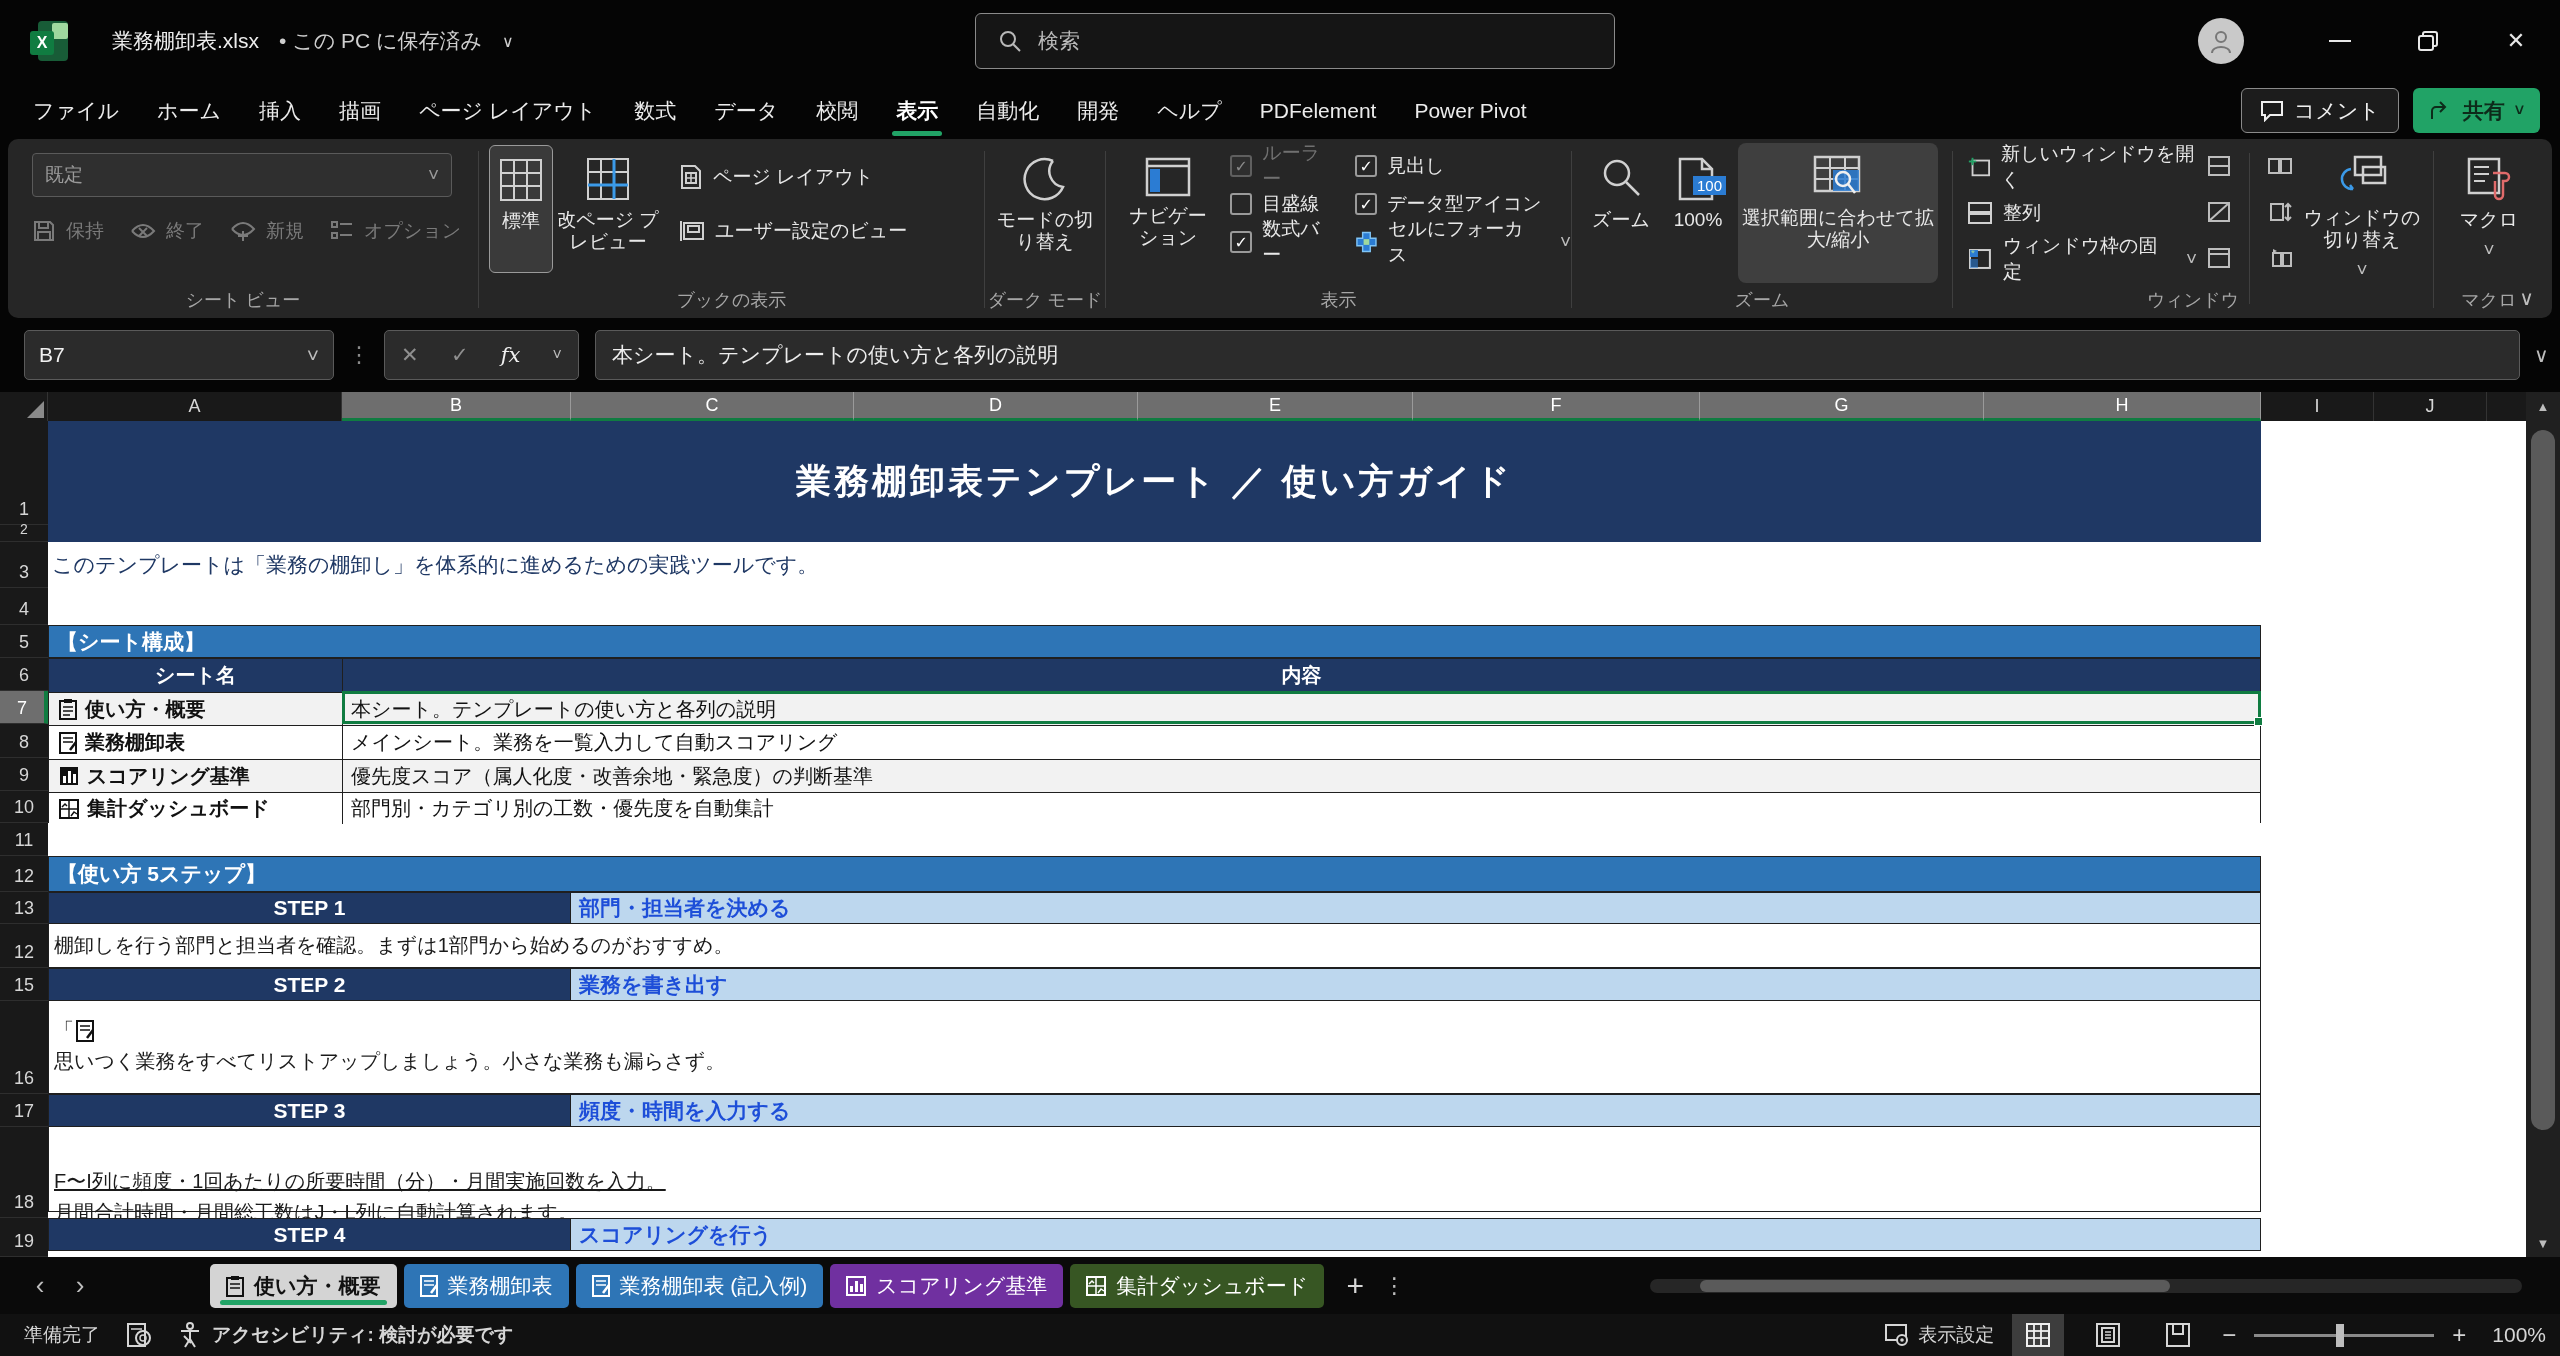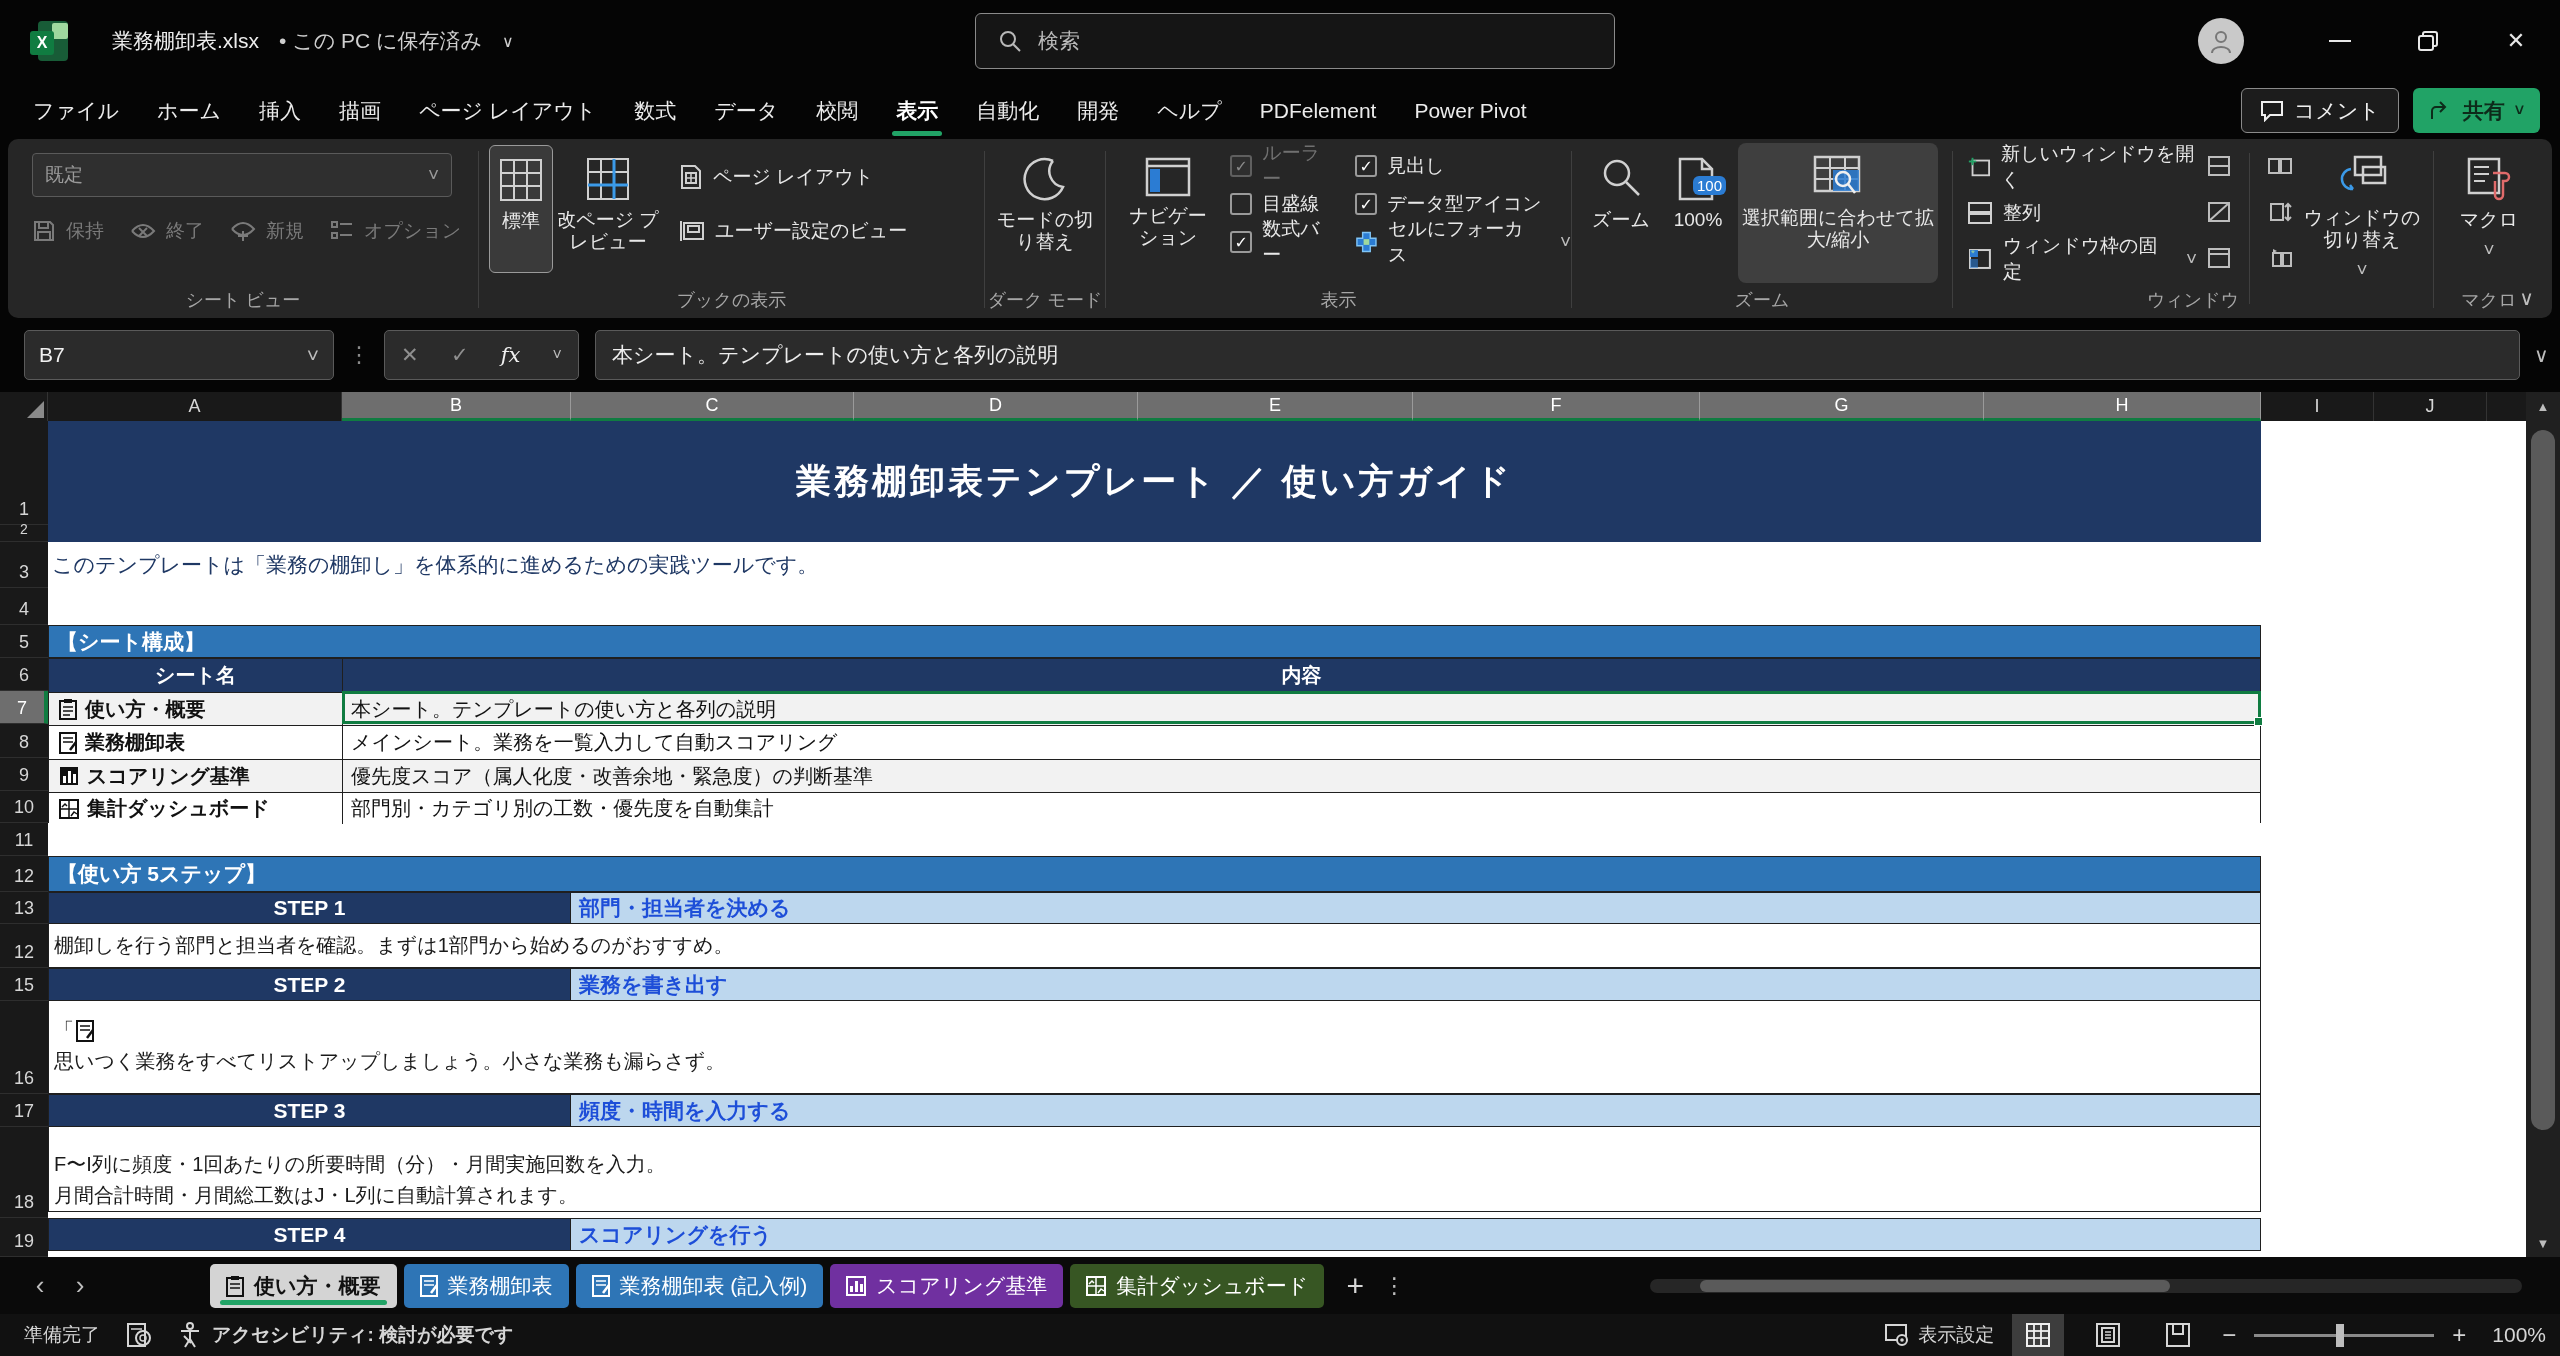--- a/index.html
+++ b/index.html
@@ -351,21 +351,21 @@
             <line x1="27" y1="25" x2="40" y2="38" stroke="#d0d0d0" stroke-width="2.5"></line>
           </svg>
         <span>ズーム</span>
       </div>
       <div class="bigbtn" style="width:80px; margin-top:6px;">
         <div style="position:relative; width:40px; height:44px;">
           <svg width="36" height="44" viewBox="0 0 36 44">
               <path d="M2 2 h22 l10 10 v30 h-32 z" fill="none" stroke="#d0d0d0" stroke-width="2.5"></path>
               <path d="M24 2 v10 h10" fill="none" stroke="#d0d0d0" stroke-width="2.5"></path>
             </svg>
-          <span style="position:absolute; right:-8px; bottom:6px; background:#2b7cd3; color:#fff; font-size:15px; padding:1px 4px;border-radius:6px;">100</span>
+          <span style="position:absolute; right:-8px; bottom:6px; background:#2b7cd3; color:#fff; font-size:15px; padding:1px 4px;">100</span>
         </div>
         <span>100%</span>
       </div>
       <div class="bigbtn hl" style="width:200px; margin-top:4px; height:140px; border-radius:8px;">
         <svg width="50" height="44" viewBox="0 0 50 44">
             <rect x="2" y="2" width="44" height="34" fill="none" stroke="#d0d0d0" stroke-width="2.5"></rect>
             <line x1="2" y1="13" x2="46" y2="13" stroke="#d0d0d0" stroke-width="2"></line>
             <line x1="2" y1="24" x2="46" y2="24" stroke="#d0d0d0" stroke-width="2"></line>
             <line x1="17" y1="2" x2="17" y2="36" stroke="#d0d0d0" stroke-width="2"></line>
             <line x1="32" y1="2" x2="32" y2="36" stroke="#d0d0d0" stroke-width="2"></line>
@@ -629,21 +629,21 @@
             <line x1="11" y1="18" x2="17" y2="10" stroke="#111" stroke-width="2.5"></line>
           </svg>
       </div>
       <div><span>思いつく業務をすべてリストアップしましょう。小さな業務も漏らさず。</span></div>
     </div>
 
     <div class="step-row" style="top:673px; height:33px;">
       <div class="step-label">STEP 3</div>
       <div class="step-title">頻度・時間を入力する</div>
     </div>
-    <div class="step-desc" style="top:706px; height:85px; padding-top:22px;">
+    <div class="step-desc" style="top:706px; height:85px; padding-top:39px;text-decoration:underline;">
       <div><span>F〜I列に頻度・1回あたりの所要時間（分）・月間実施回数を入力。</span></div>
       <div><span>月間合計時間・月間総工数はJ・L列に自動計算されます。</span></div>
     </div>
 
     <div class="step-row" style="top:797px; height:33px;">
       <div class="step-label">STEP 4</div>
       <div class="step-title">スコアリングを行う</div>
     </div>
   </div>
 

